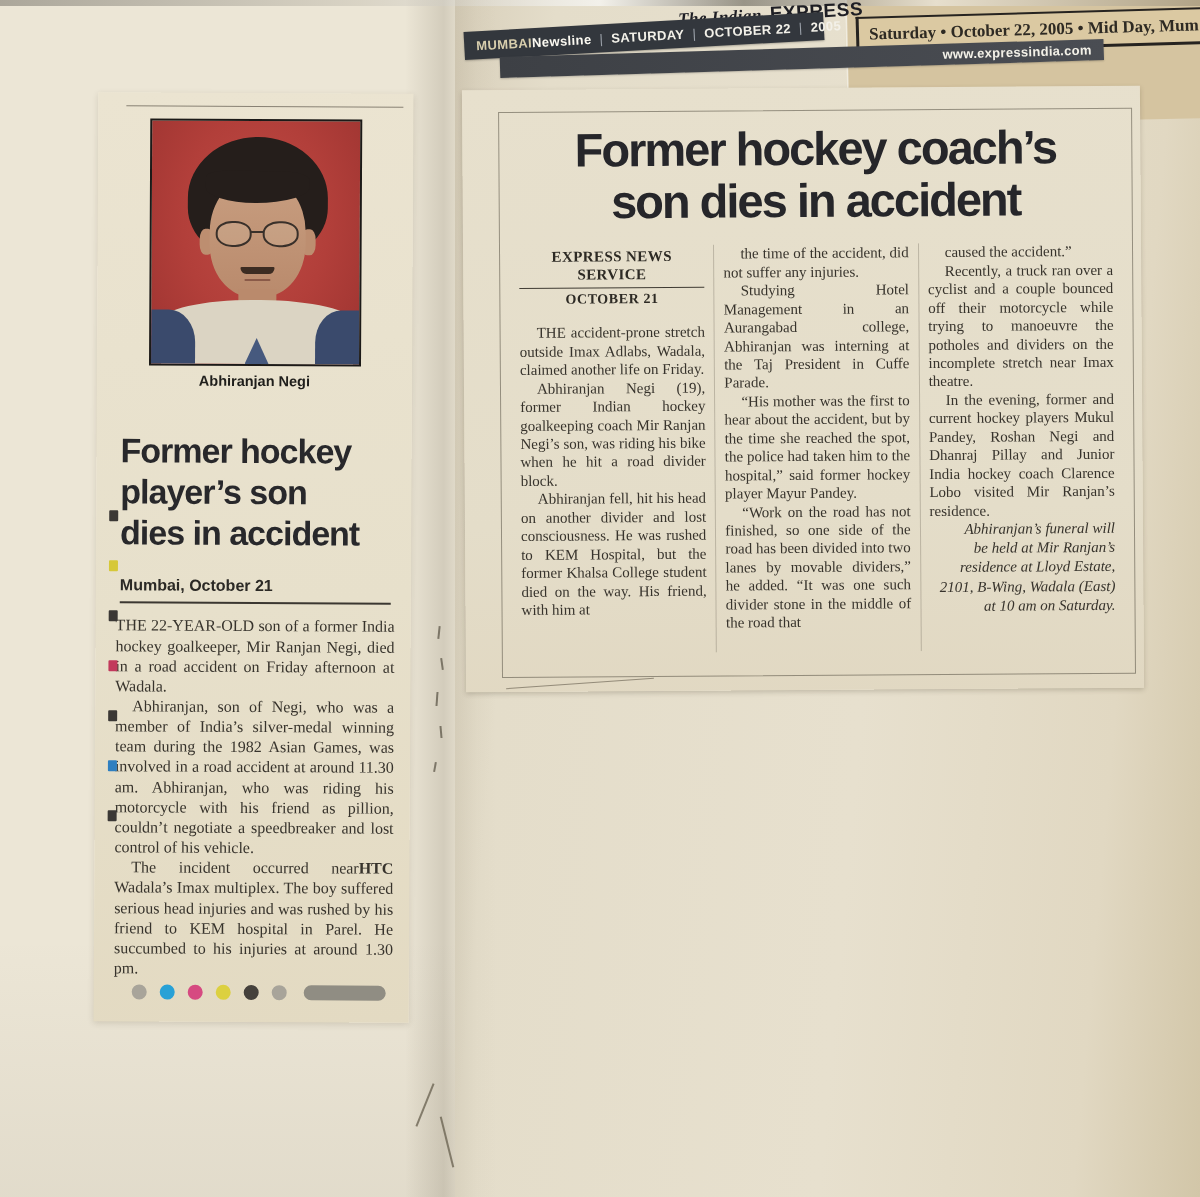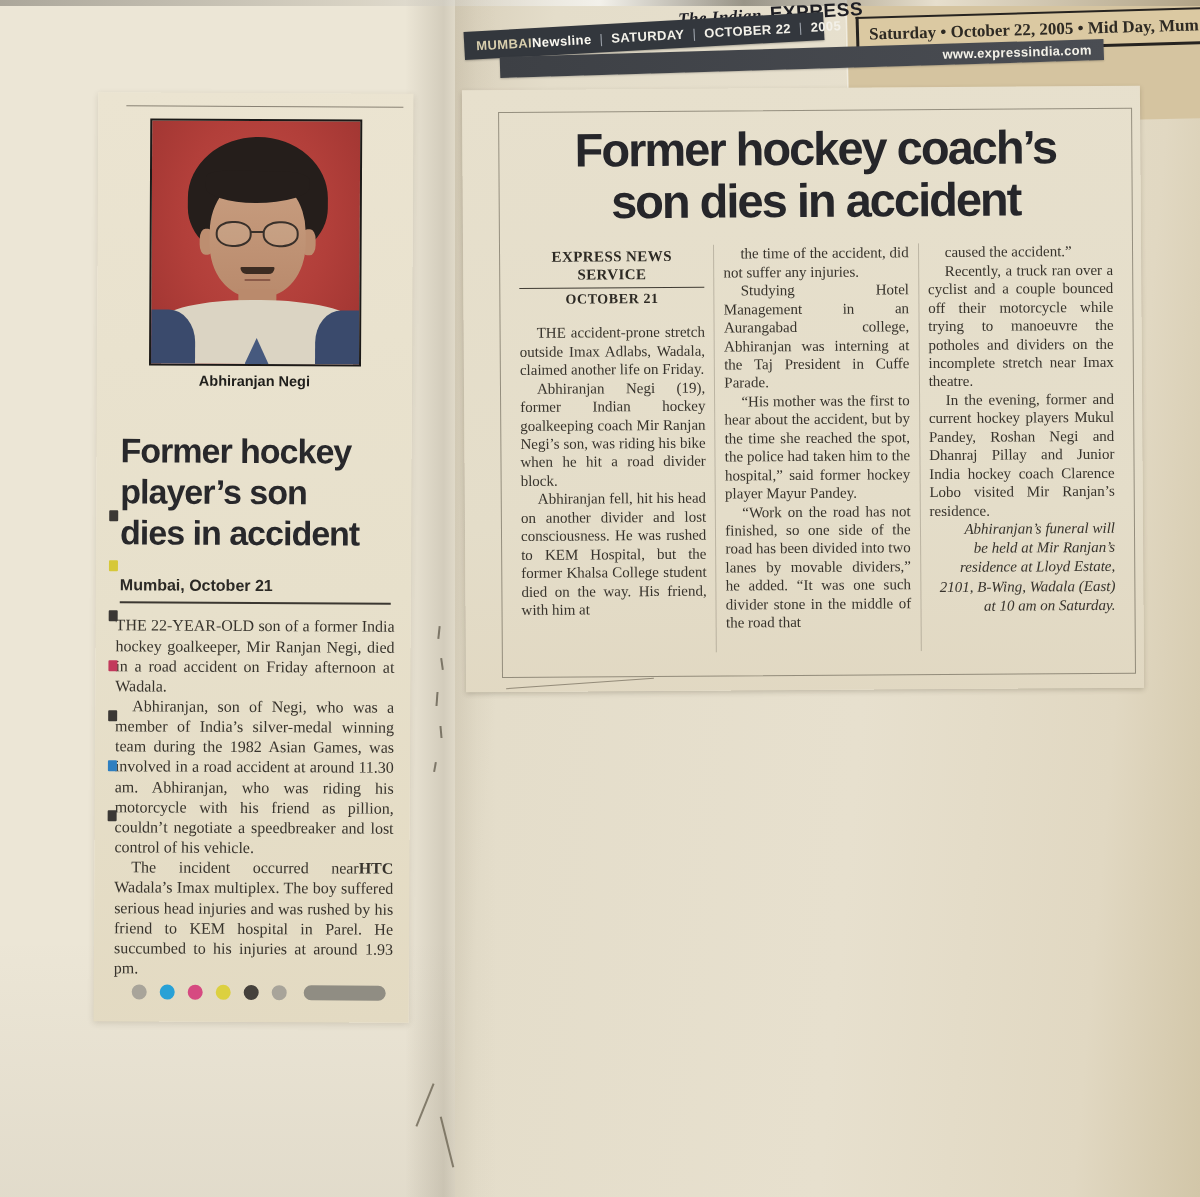--- a/index.html
+++ b/index.html
@@ -221,21 +221,21 @@
       <div>Former hockey</div>
       <div>player’s son</div>
       <div>dies in accident</div>
     </div>
 
     <div class="dateline">Mumbai, October 21</div>
 
     <div class="side-body">
       <p>THE 22-YEAR-OLD son of a former India hockey goalkeeper, Mir Ranjan Negi, died in a road accident on Friday afternoon at Wadala.</p>
       <p>Abhiranjan, son of Negi, who was a member of India’s silver-medal winning team during the 1982 Asian Games, was involved in a road accident at around 11.30 am. Abhiranjan, who was riding his motorcycle with his friend as pillion, couldn’t negotiate a speedbreaker and lost control of his vehicle.</p>
-      <p><span class="credit">HTC</span><span>The incident occurred near Wadala’s Imax multiplex. The boy suffered serious head injuries and was rushed by his friend to KEM hospital in Parel. He succumbed to his injuries at around 1.93 pm.</span></p>
+      <p><span class="credit">HTC</span><span>The incident occurred near Wadala’s Imax multiplex. The boy suffered serious head injuries and was rushed by his friend to KEM hospital in Parel. He succumbed to his injuries at around 1.30 pm.</span></p>
     </div>
 
     <div class="edge-mark em0" style="background-color: rgb(59, 56, 53);"></div>
     <div class="edge-mark em1" style="background-color: rgb(214, 200, 56);"></div>
     <div class="edge-mark em2" style="background-color: rgb(59, 56, 53);"></div>
     <div class="edge-mark em3" style="background-color: rgb(194, 58, 92);"></div>
     <div class="edge-mark em4" style="background-color: rgb(59, 56, 53);"></div>
     <div class="edge-mark em5" style="background-color: rgb(47, 127, 192);"></div>
     <div class="edge-mark em6" style="background-color: rgb(59, 56, 53);"></div>
 

